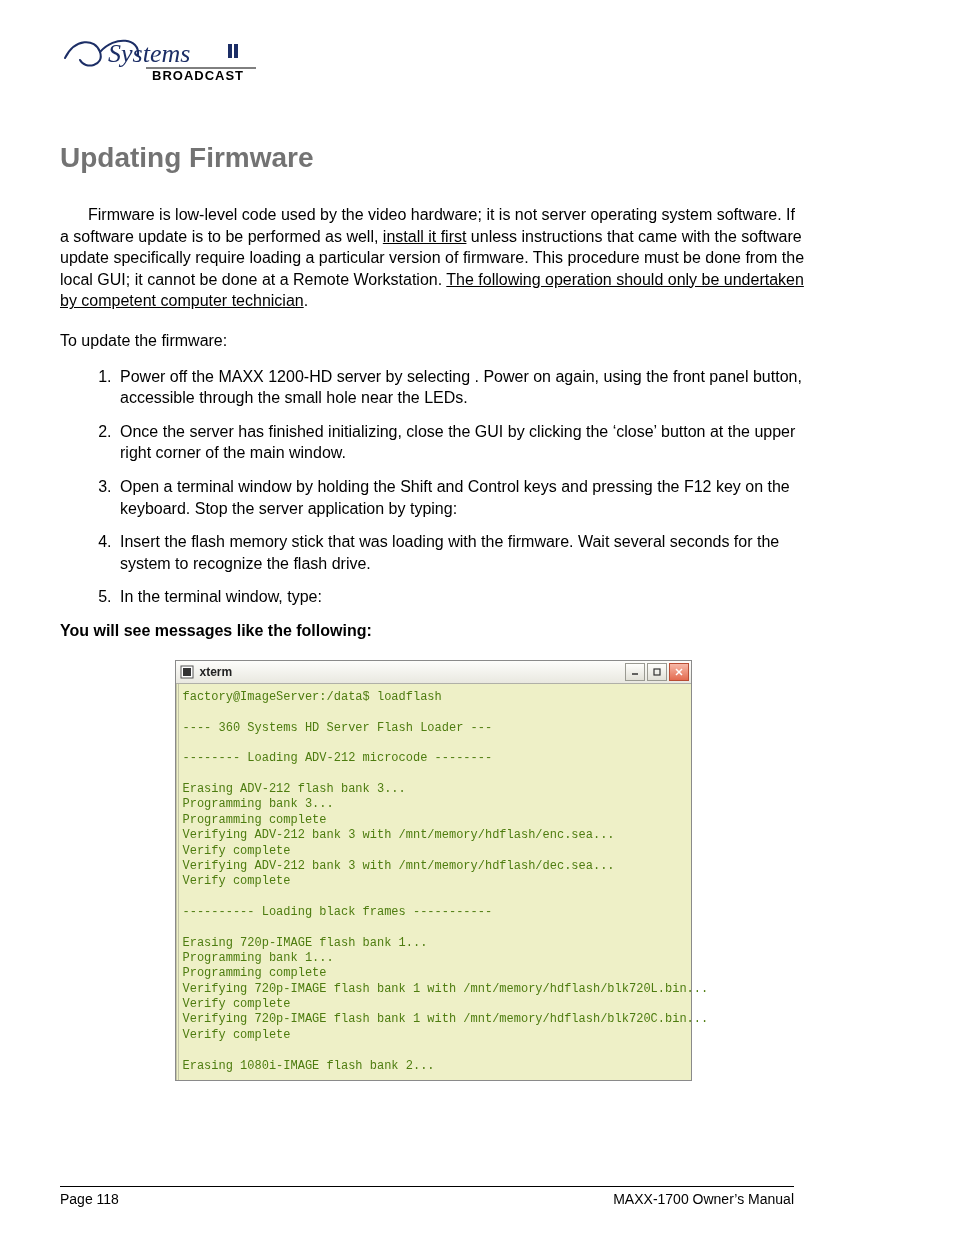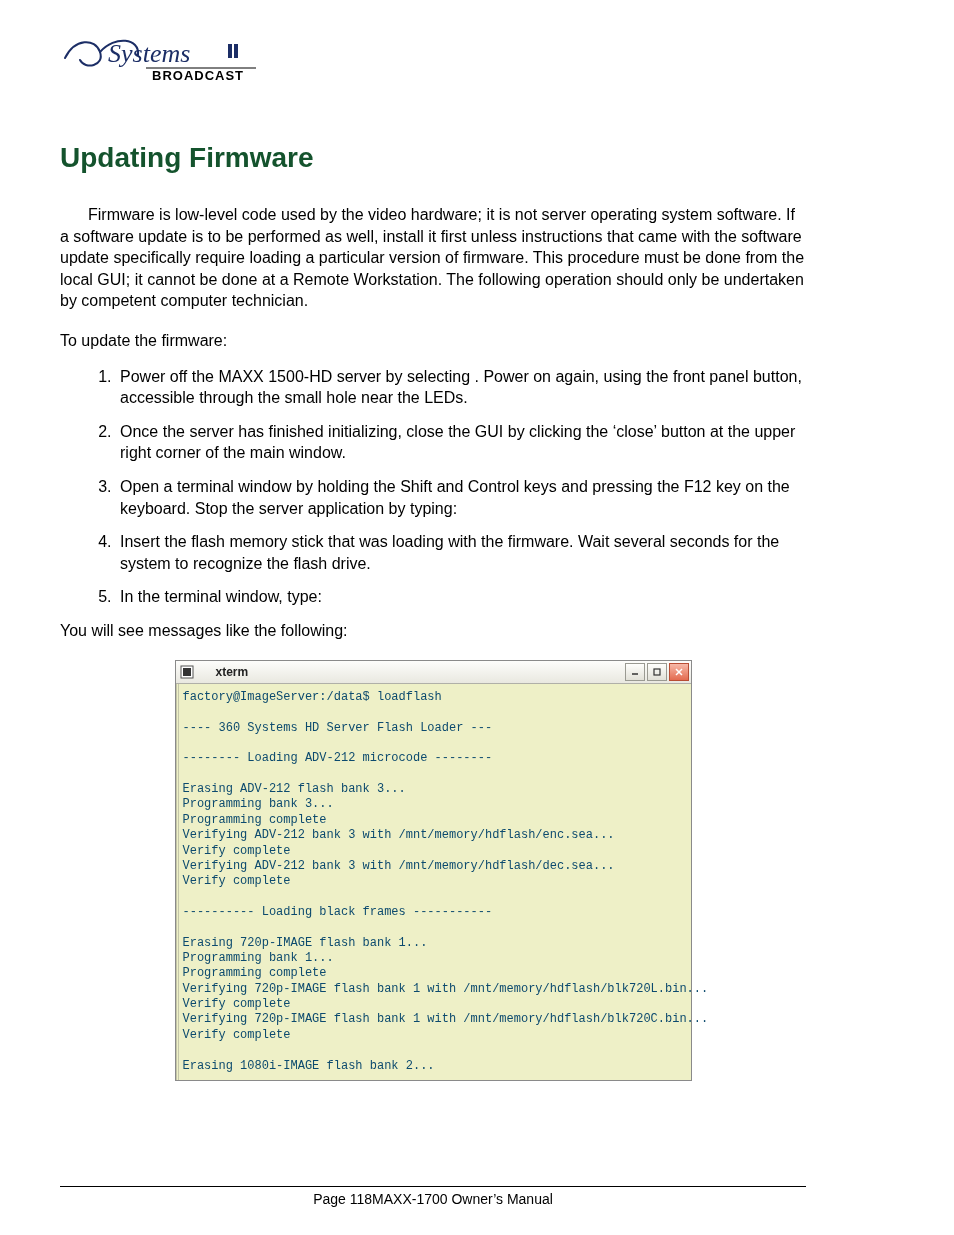--- a/index.html
+++ b/index.html
@@ -18,63 +18,64 @@
     position: relative;
   }
   .logo {
     margin-bottom: 50px;
   }
   .logo svg { display: block; }
   h1.title {
     font-family: "Optima", "Candara", "Segoe UI", sans-serif;
     font-weight: bold;
     font-size: 28px;
-    color: #14532d;
+    color: #737373;
     margin: 0 0 30px 0;
   }
   p.intro {
     font-size: 16px;
     line-height: 1.35;
     margin: 0 0 18px 0;
     text-indent: 28px;
   }
   p.lead {
     font-size: 16px;
     line-height: 1.35;
     margin: 0 0 14px 0;
   }
-  .u { }
+  .u { text-decoration: underline; }
   ol.steps {
     font-size: 16px;
     line-height: 1.35;
     margin: 0 0 14px 0;
     padding-left: 56px;
   }
   ol.steps li {
     margin-bottom: 12px;
     padding-left: 4px;
   }
   p.after {
     font-size: 16px;
     margin: 0 0 20px 0;
+    font-weight: bold;
   }
   .term-window {
     width: 515px;
     margin: 0 auto;
     border: 1px solid #8a8a8a;
     box-shadow: 0 0 0 1px #fff inset;
   }
   .term-titlebar {
     height: 22px;
     background: linear-gradient(#fdfdfb, #e9e8e0);
     border-bottom: 1px solid #b0b0a8;
     display: flex;
     align-items: center;
     padding: 0 2px 0 4px;
-    gap: 22px;
+    gap: 6px;
     font-family: Arial, sans-serif;
     font-size: 12px;
     font-weight: bold;
     color: #222;
   }
   .term-app-icon {
     width: 14px; height: 14px;
     display: inline-flex; align-items: center; justify-content: center;
   }
   .term-title { flex: 1; }
@@ -94,33 +95,33 @@
   .term-body {
     background: #eef0c7;
     padding: 6px 4px 6px 4px;
     border-left: 3px double #c4c6a8;
   }
   .term-body pre {
     margin: 0;
     font-family: "Lucida Console", "Courier New", monospace;
     font-size: 12px;
     line-height: 1.28;
-    color: #0c4a6e;
+    color: #4d7c0f;
     white-space: pre;
   }
   .footer {
     position: absolute;
     bottom: 28px;
     left: 60px;
-    right: 60px;
+    right: 72px;
     border-top: 1px solid #000;
     padding-top: 4px;
     font-size: 14px;
     display: flex;
-    justify-content: center;
+    justify-content: space-between;
   }
 </style>
 </head>
 <body>
 
 <div class="page">
 
   <div class="logo">
     <svg width="220" height="62" viewBox="0 0 220 62">
       <g fill="none" stroke="#1c2e66" stroke-width="2">
@@ -137,21 +138,21 @@
 
   <h1 class="title">Updating Firmware</h1>
 
   <p class="intro">
     <span>Firmware is low-level code used by the video hardware; it is not server operating system software.  If a software update is to be performed as well, </span><span class="u">install it first</span><span> unless instructions that came with the software update specifically require loading a particular version of firmware.  This procedure must be done from the local GUI; it cannot be done at a Remote Workstation. </span><span class="u">The following operation should only be undertaken by competent computer technician</span><span>.</span>
   </p>
 
   <p class="lead">To update the firmware:</p>
 
   <ol class="steps">
-    <li>Power off the MAXX 1500-HD server by selecting                                                                              . Power on again, using the front panel              button, accessible through the small hole near the LEDs.</li>
+    <li>Power off the MAXX 1200-HD server by selecting                                                                              . Power on again, using the front panel              button, accessible through the small hole near the LEDs.</li>
     <li>Once the server has finished initializing, close the GUI by clicking the ‘close’ button at the upper right corner of the main window.</li>
     <li>Open a terminal window by holding the Shift and Control keys and pressing the F12 key on the keyboard.  Stop the server application by typing:</li>
     <li>Insert the flash memory stick that was loading with the firmware. Wait several seconds for the system to recognize the flash drive.</li>
     <li>In the terminal window, type:</li>
   </ol>
 
   <p class="after">You will see messages like the following:</p>
 
   <div class="term-window">
     <div class="term-titlebar">

